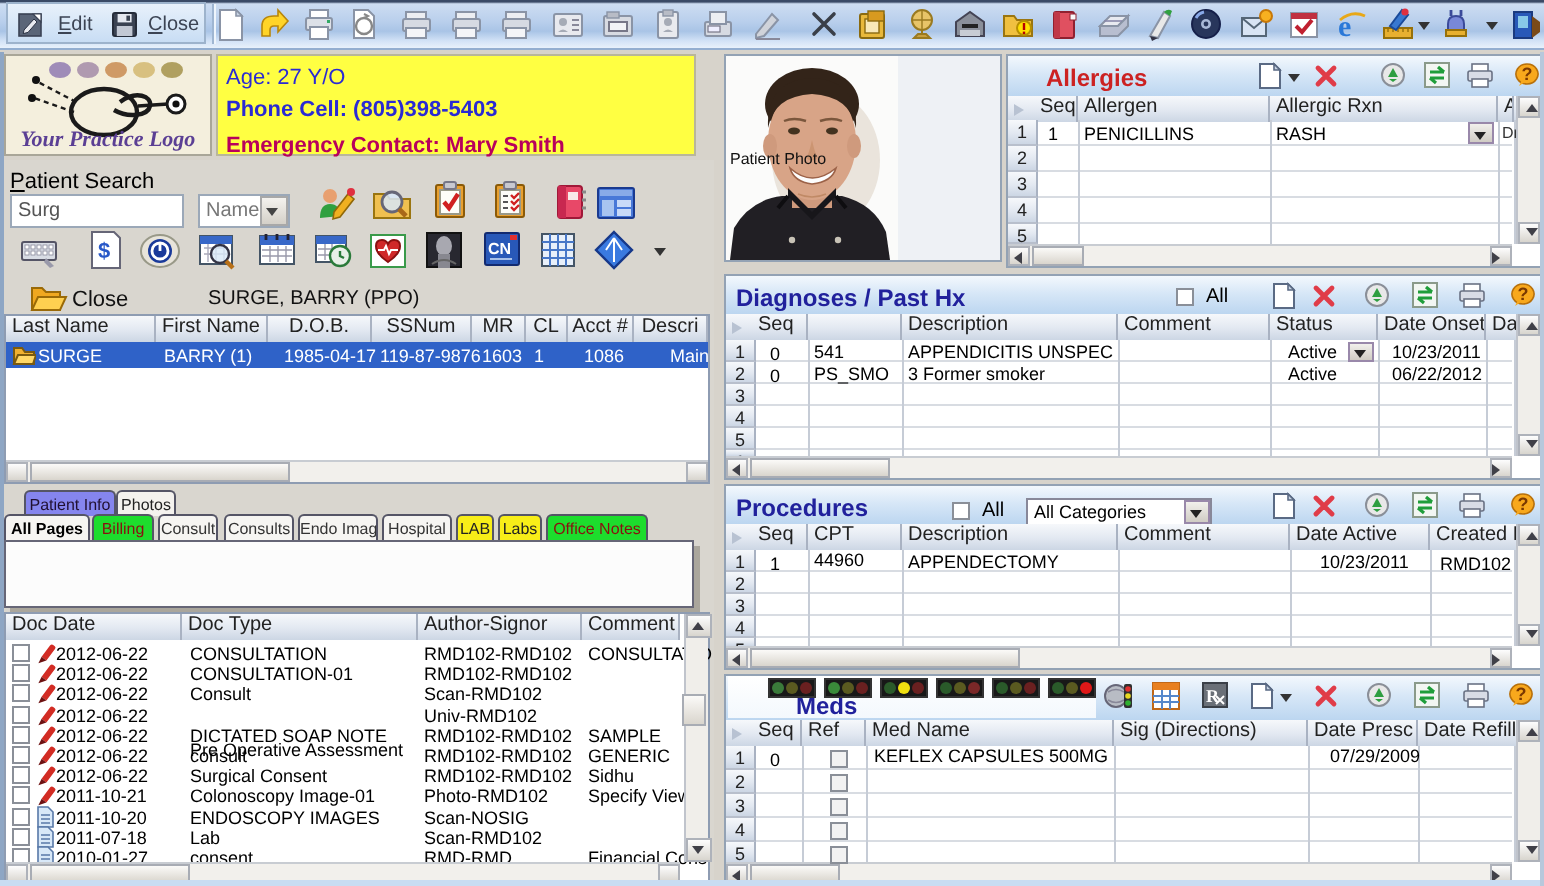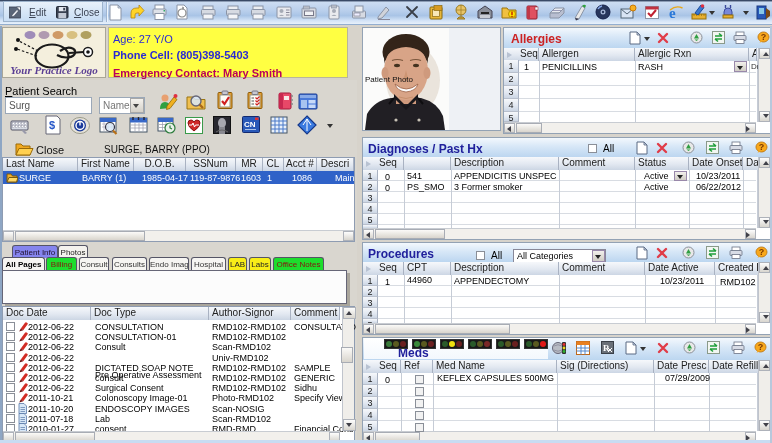--- a/index.html
+++ b/index.html
@@ -562,21 +562,21 @@
 
     <circle cx="33" cy="92" r="1.6" fill="#c8c2b6"></circle>
     <circle cx="56" cy="92" r="1.6" fill="#c8c2b6"></circle>
   </svg>
   <div class="abs" style="left:2px;top:1px;color:#111;font-size:8px;margin-top:46px;">Patient Photo</div>
 </div>
 
 <div class="panel" style="left:503px;top:27px;width:268px;height:107px;">
 <div class="phead" style="height:20px;">
 </div>
-<div class="abs" style="left:7px;top:4px;">
+<div class="abs" style="left:19px;top:4px;">
 <span class="hdrtxt" style="color:#cc2222;">Allergies</span>
 </div>
 <svg class="icon" style="left:124px;top:3px;" width="14" height="14" viewBox="0 0 14 14">
 <path d="M2 1 L9 1 L12 4 L12 13 L2 13 Z" fill="#fff" stroke="#5a6a84" stroke-width="1"></path>
 <path d="M9 1 L9 4 L12 4 Z" fill="#c8d4e4" stroke="#5a6a84" stroke-width="0.8"></path>
 </svg>
 <div class="arr" style="left:140px;top:9px;border-left:3px solid transparent;border-right:3px solid transparent;border-top:4px solid #333;">
 </div>
 <svg class="icon" style="left:153px;top:4px;" width="12" height="12" viewBox="0 0 12 12">
 <path d="M2 2 L10 10 M10 2 L2 10" stroke="#e03c48" stroke-width="2.4" stroke-linecap="round"></path>

